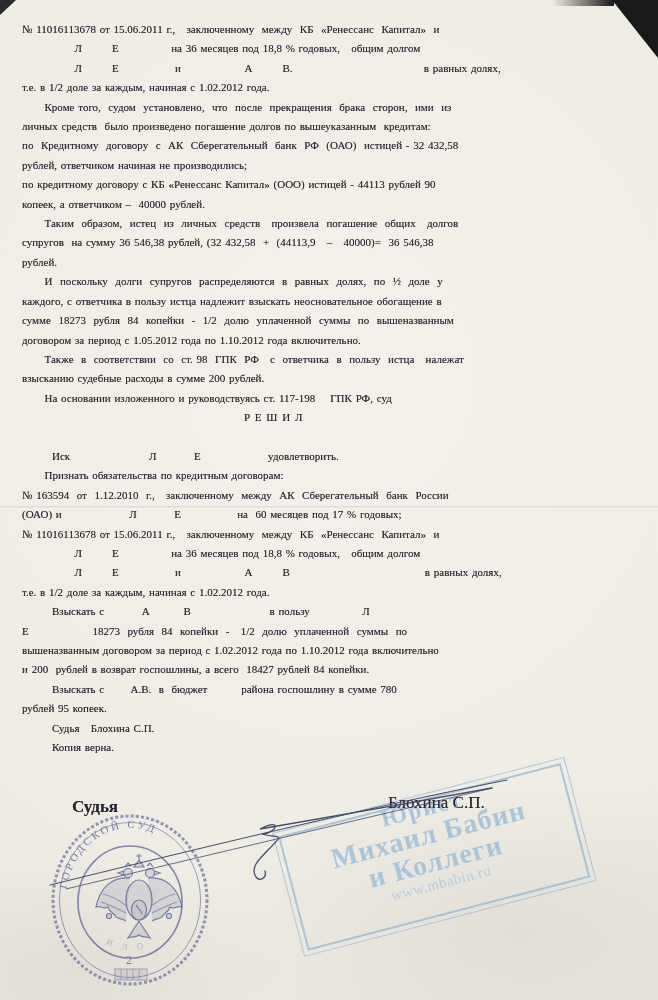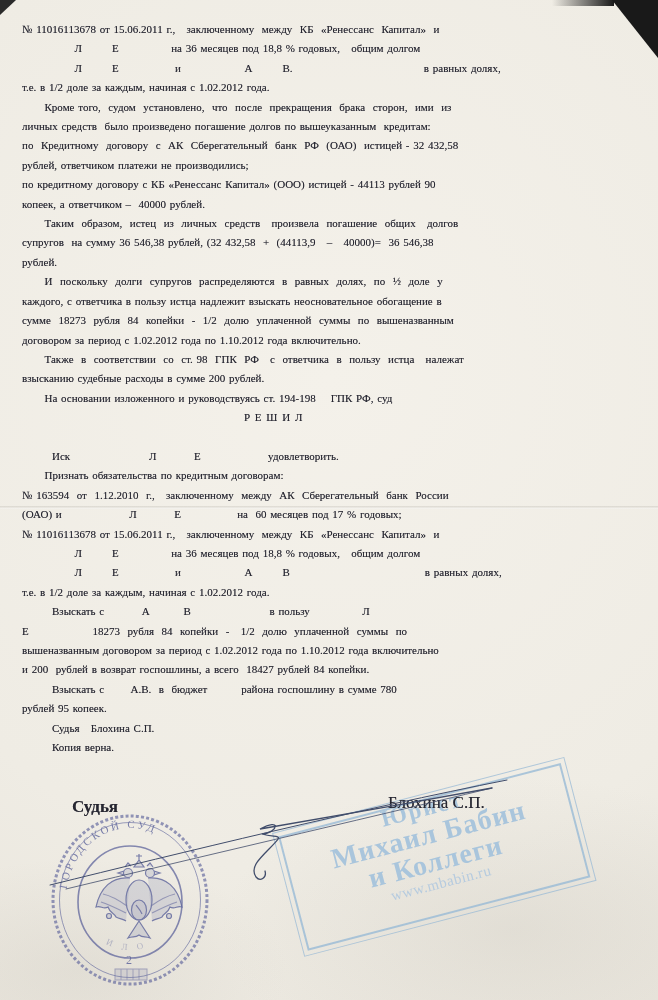--- a/index.html
+++ b/index.html
@@ -59,33 +59,33 @@
   <div class="top-streak"></div>
 
   <div class="textblock">
     <div class="ln">№ 11016113678 от 15.06.2011 г.,   заключенному  между  КБ  «Ренессанс  Капитал»  и</div>
     <div class="ln">              Л        Е              на 36 месяцев под 18,8 % годовых,   общим долгом</div>
     <div class="ln">              Л        Е               и                 А        В.                                   в равных долях,</div>
     <div class="ln">т.е. в 1/2 доле за каждым, начиная с 1.02.2012 года.</div>
     <div class="ln">      Кроме того,  судом  установлено,  что  после  прекращения  брака  сторон,  ими  из</div>
     <div class="ln">личных средств  было произведено погашение долгов по вышеуказанным  кредитам:</div>
     <div class="ln">по  Кредитному  договору  с  АК  Сберегательный  банк  РФ  (ОАО)  истицей - 32 432,58</div>
-    <div class="ln">рублей, ответчиком платежи не производились;</div>
+    <div class="ln">рублей, ответчиком начиная не производились;</div>
     <div class="ln">по кредитному договору с КБ «Ренессанс Капитал» (ООО) истицей - 44113 рублей 90</div>
     <div class="ln">копеек, а ответчиком –  40000 рублей.</div>
     <div class="ln">      Таким  образом,  истец  из  личных  средств   произвела  погашение  общих   долгов</div>
     <div class="ln">супругов  на сумму 36 546,38 рублей, (32 432,58  +  (44113,9   –   40000)=  36 546,38</div>
     <div class="ln">рублей.</div>
     <div class="ln">      И  поскольку  долги  супругов  распределяются  в  равных  долях,  по  ½  доле  у</div>
     <div class="ln">каждого, с ответчика в пользу истца надлежит взыскать неосновательное обогащение в</div>
     <div class="ln">сумме  18273  рубля  84  копейки  -  1/2  долю  уплаченной  суммы  по  вышеназванным</div>
-    <div class="ln">договором за период с 1.02.2012 года по 1.10.2012 года включительно.</div>
+    <div class="ln">договором за период с 1.05.2012 года по 1.10.2012 года включительно.</div>
     <div class="ln">      Также  в  соответствии  со  ст. 98  ГПК  РФ   с  ответчика  в  пользу  истца   належат</div>
     <div class="ln">взысканию судебные расходы в сумме 200 рублей.</div>
-    <div class="ln">      На основании изложенного и руководствуясь ст. 194-198    ГПК РФ, суд</div>
+    <div class="ln">      На основании изложенного и руководствуясь ст. 117-198    ГПК РФ, суд</div>
     <div class="ln heading">Р Е Ш И Л</div>
     <div class="ln"></div>
     <div class="ln">        Иск                     Л          Е                  удовлетворить.</div>
     <div class="ln">      Признать обязательства по кредитным договорам:</div>
     <div class="ln">№ 163594  от  1.12.2010  г.,   заключенному  между  АК  Сберегательный  банк  России</div>
     <div class="ln">(ОАО) и                  Л          Е               на  60 месяцев под 17 % годовых;</div>
     <div class="ln">№ 11016113678 от 15.06.2011 г.,   заключенному  между  КБ  «Ренессанс  Капитал»  и</div>
     <div class="ln">              Л        Е              на 36 месяцев под 18,8 % годовых,   общим долгом</div>
     <div class="ln">              Л        Е               и                 А        В                                    в равных долях,</div>
     <div class="ln">т.е. в 1/2 доле за каждым, начиная с 1.02.2012 года.</div>

